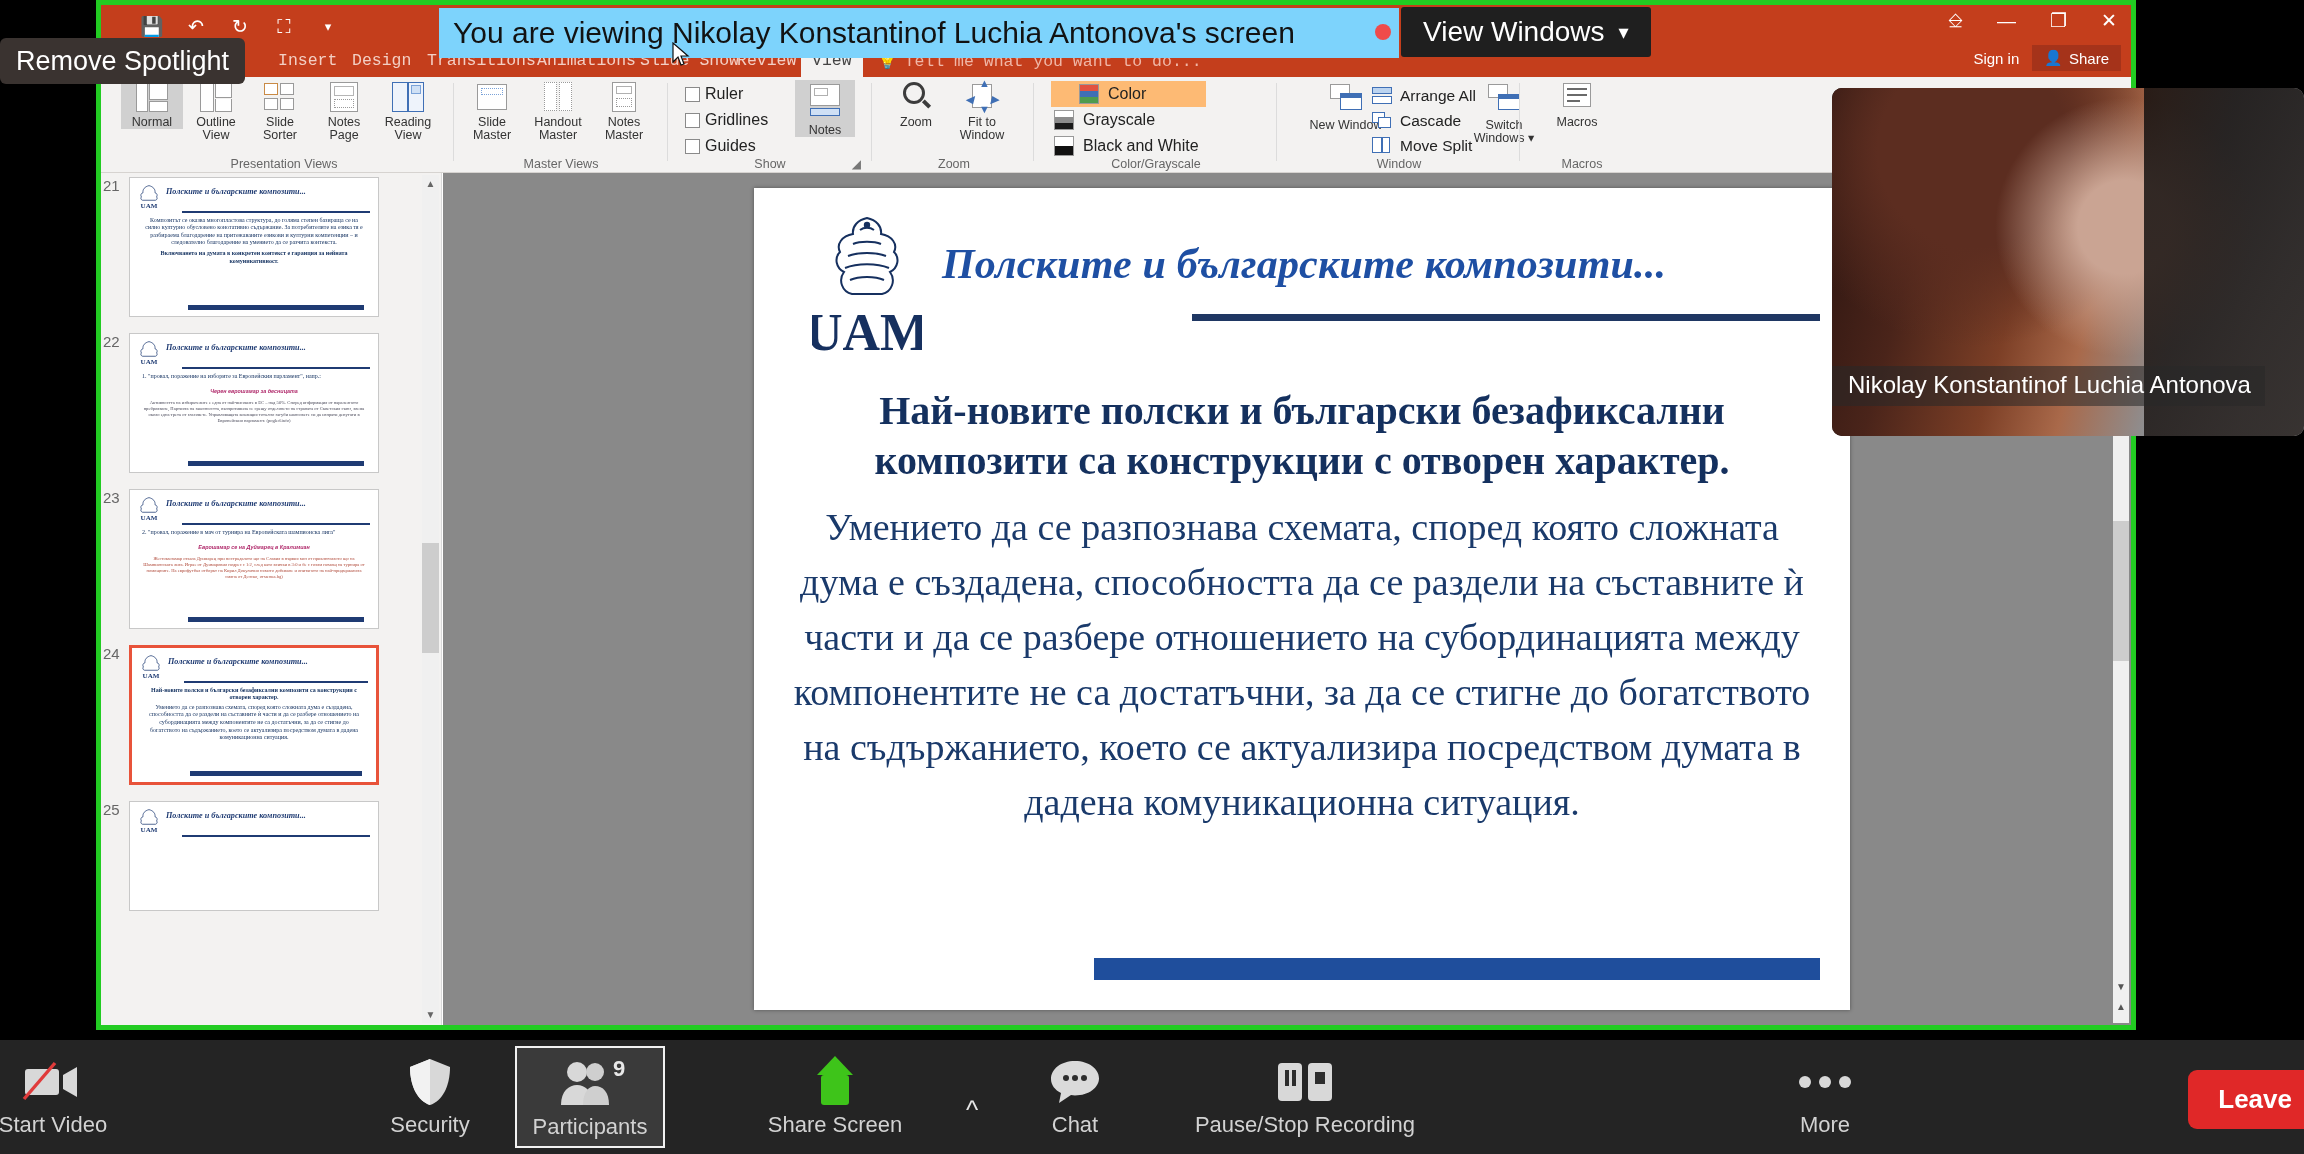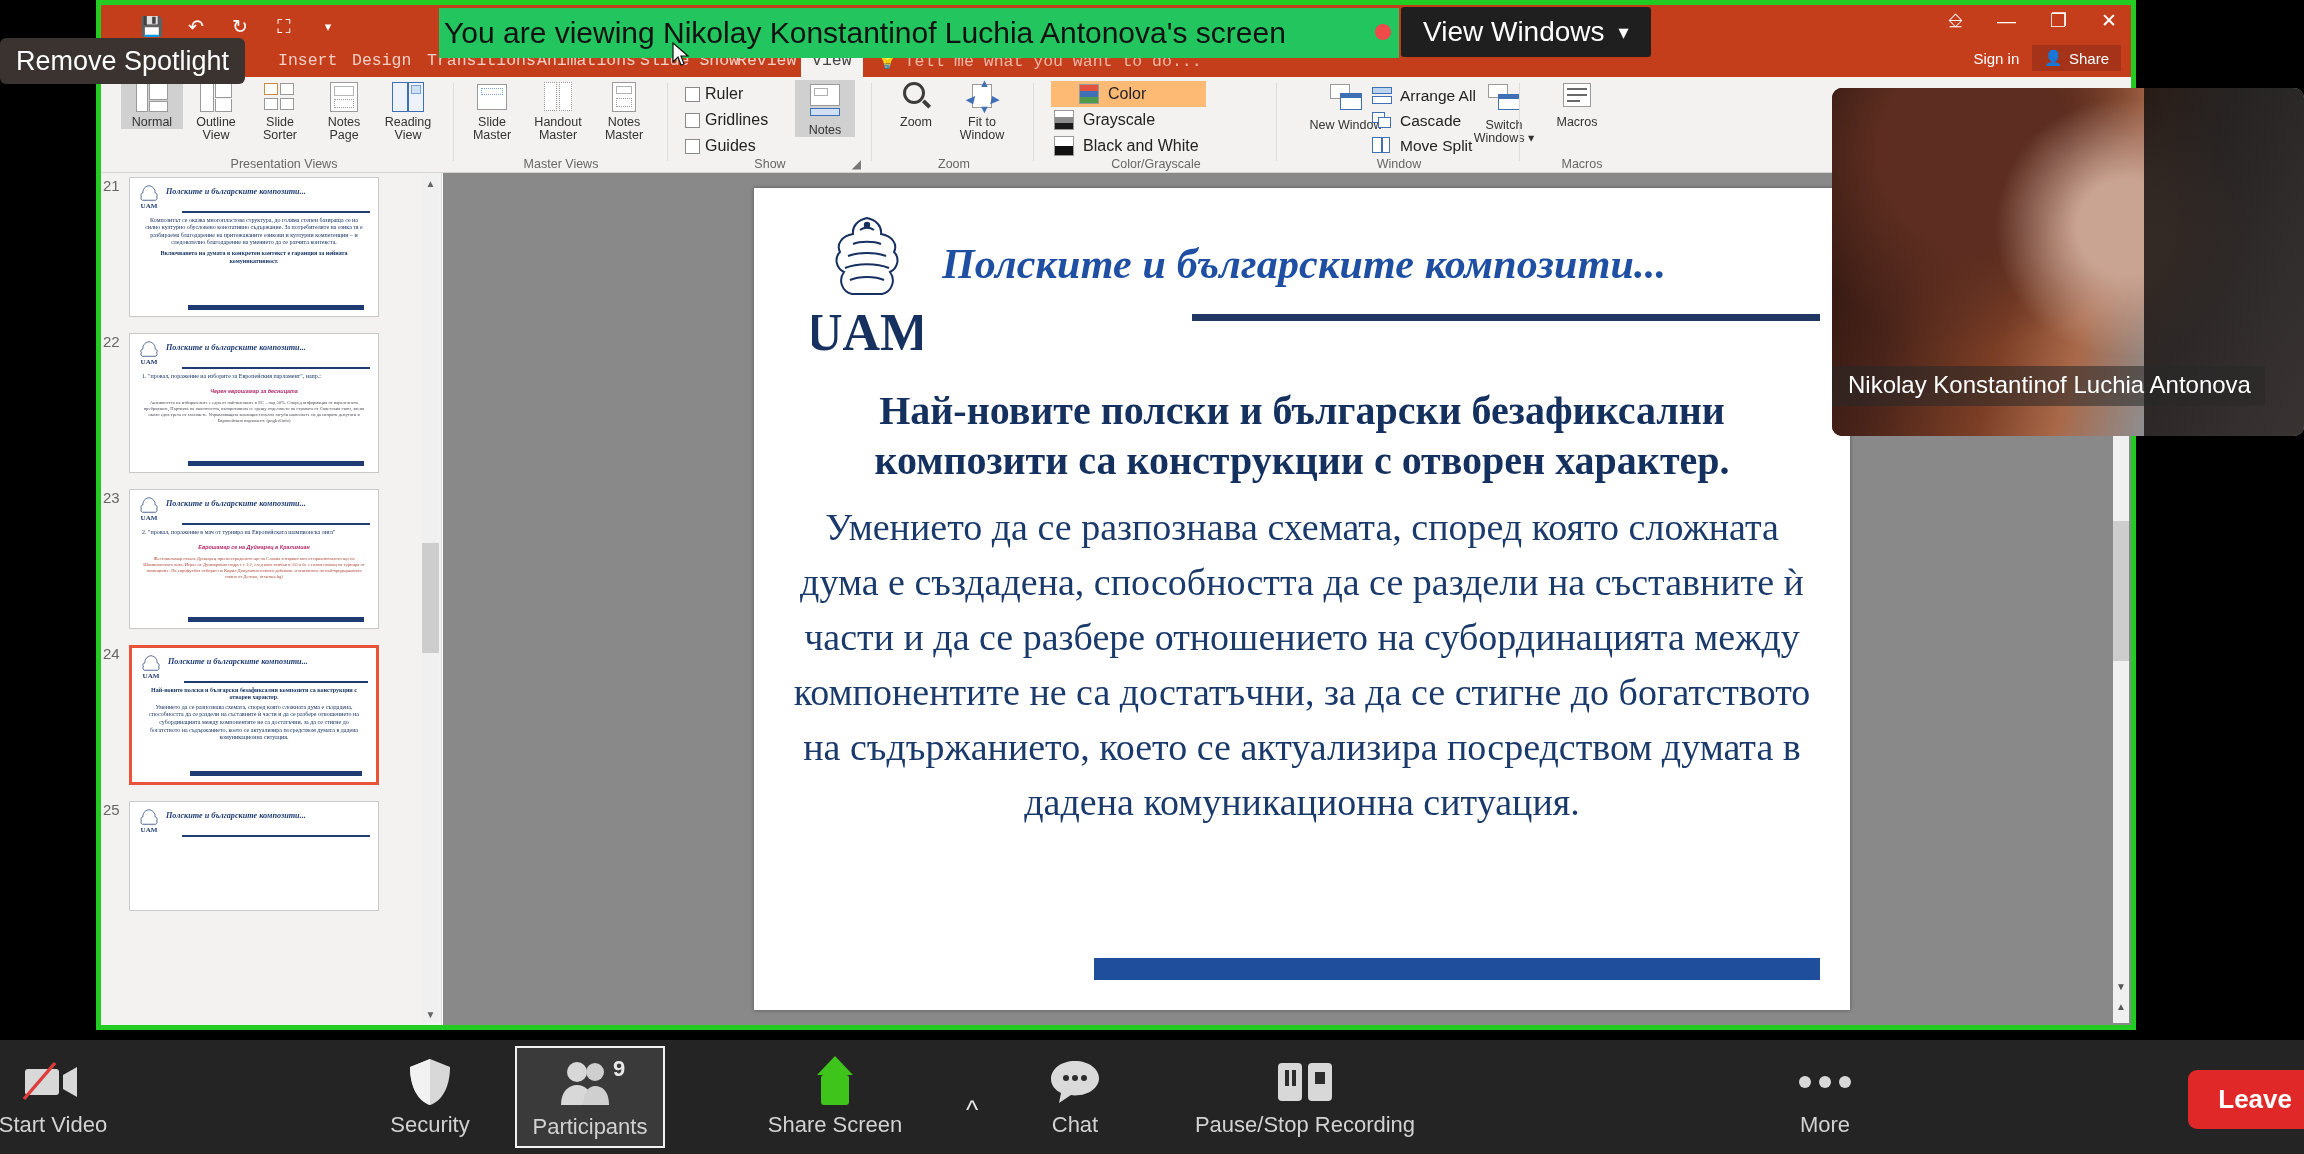--- a/index.html
+++ b/index.html
@@ -138,21 +138,21 @@
     font-family: "Liberation Serif", serif; color: #1a3a6b; font-size: 38px;
     text-align: center; line-height: 55px; margin-top: 14px;
   }
   .slide-foot { position: absolute; left: 340px; right: 30px; bottom: 30px; height: 22px; background: #1f4e9c; }
   .v-scroll { position: absolute; right: 2px; top: 2px; width: 16px; height: 848px; background: #f0f0f0; }
   .v-thumb { position: absolute; right: 2px; top: 348px; width: 16px; height: 140px; background: #cdcdcd; }
 
   
   .green-banner {
     position: absolute; left: 439px; top: 8px; width: 960px; height: 50px;
-    background: #22c55e; display: flex; align-items: center; padding-left: 5px;
+    background: #7dd3fc; display: flex; align-items: center; padding-left: 14px;
   }
   .green-banner .txt { font-size: 30px; color: #121212; white-space: nowrap; }
   .rec-dot {
     position: absolute; left: 1375px; top: 24px; width: 16px; height: 16px;
     border-radius: 50%; background: #ef4b4b;
   }
   .view-options {
     position: absolute; left: 1401px; top: 7px; height: 50px;
     background: #1f1f1f; display: flex; align-items: center; gap: 14px;
     padding: 0 22px; border-radius: 3px;

